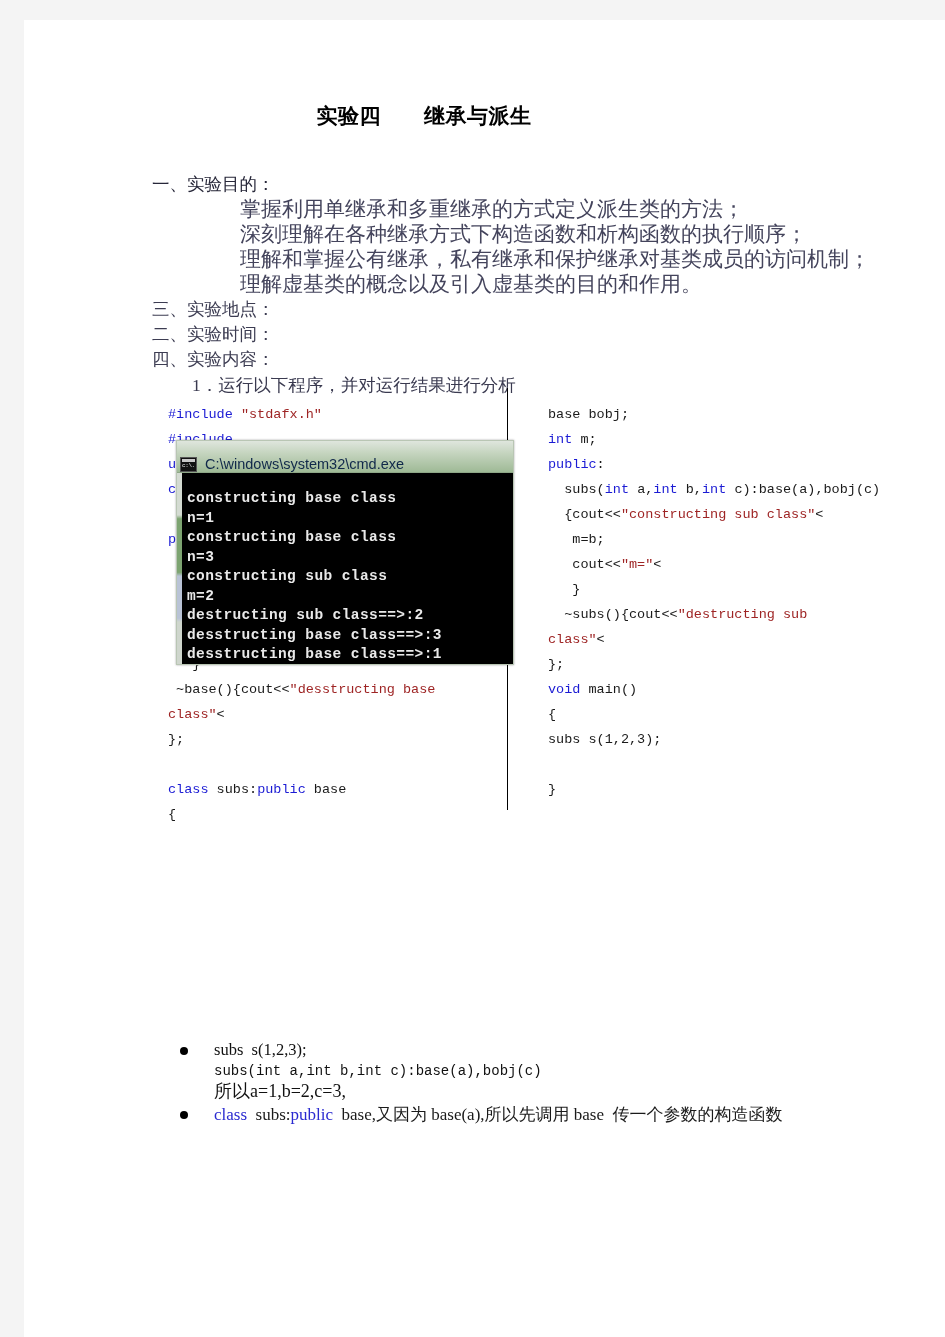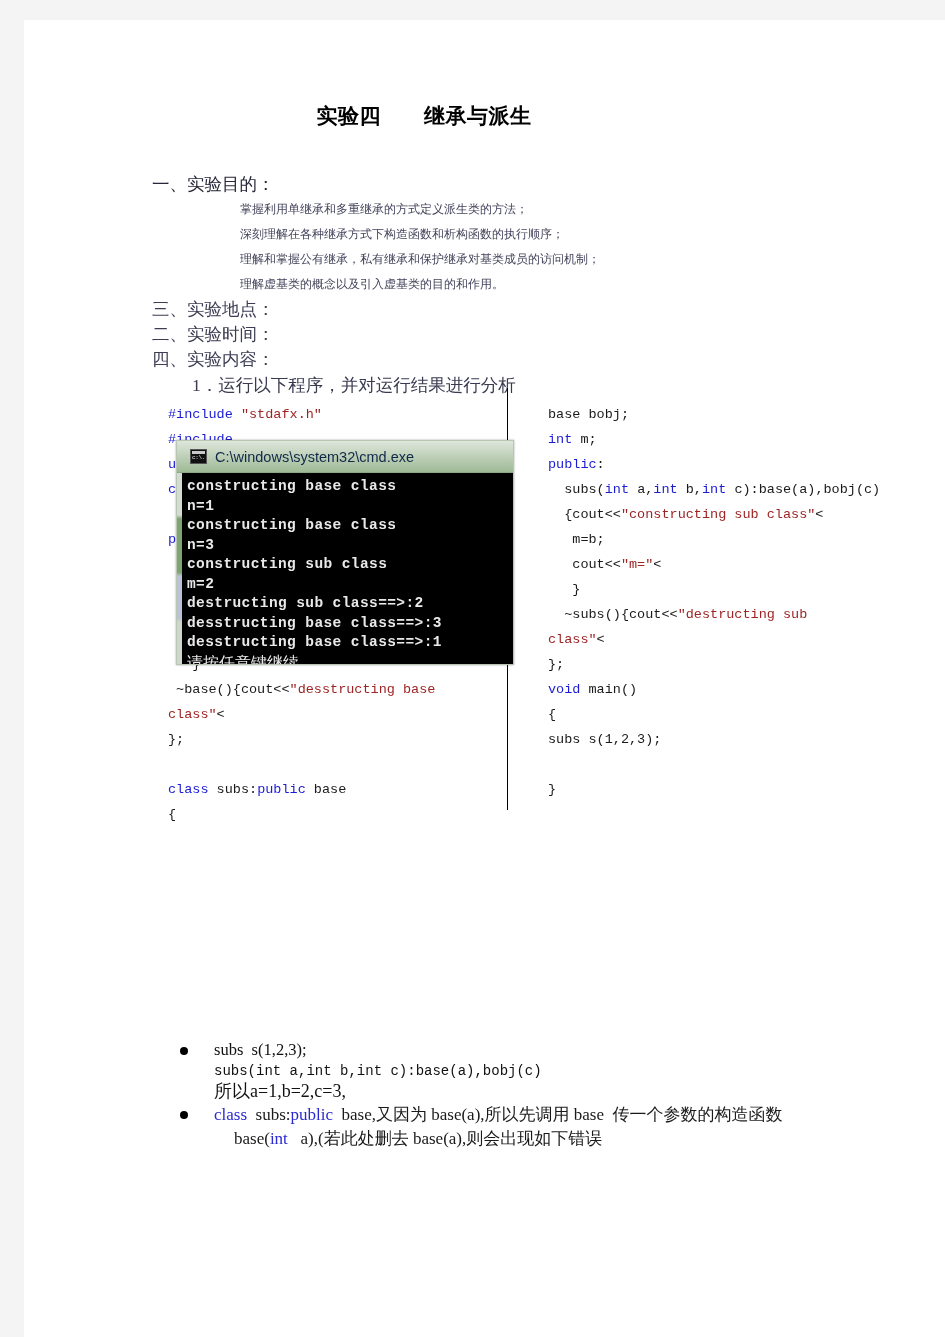--- a/index.html
+++ b/index.html
@@ -51,21 +51,21 @@
     width: 720px;
   }
   .sec-line {
     font-size: 17.5px;
     line-height: 25px;
     color: #3c3c52;
     white-space: pre;
   }
   .sec-line.dark { color: #272739; margin-top: 14px; }
   .sub-line {
-    font-size: 12px;
+    font-size: 21px;
     line-height: 25px;
     color: #44445c;
     margin-left: 88px;
     white-space: pre;
   }
   .item-line {
     font-size: 17.5px;
     line-height: 27px;
     color: #3a3a50;
     margin-left: 40px;
@@ -112,22 +112,22 @@
     height: 225px;
     box-sizing: border-box;
     border: 1px solid #b9c6b4;
     background: #000;
     box-shadow: 0 0 2px rgba(0,0,0,0.35);
   }
   .console-title {
     height: 32px;
     background: linear-gradient(to bottom, #dfe6dd 0%, #c3d3bd 42%, #9fba96 100%);
     display: flex;
-    align-items: center;
-    padding-left: 13px;
+    align-items: flex-end;
+    padding-left: 3px;
     box-sizing: border-box;
     border-bottom: 1px solid #8ea787;
   }
   .cmd-icon {
     width: 17px;
     height: 15px;
     background: #111;
     border: 1px solid #555;
     box-sizing: border-box;
     margin-right: 8px;
@@ -154,21 +154,21 @@
   .console-title-text {
     font-family: "Liberation Sans", "DejaVu Sans", sans-serif;
     font-size: 14.5px;
     color: #10284a;
     white-space: pre;
   }
   .console-body {
     position: relative;
     height: 191px;
     background: #000;
-    padding: 4px 0 0 6px;
+    padding: 16px 0 0 6px;
     box-sizing: border-box;
     overflow: hidden;
   }
   .console-scroll {
     position: absolute;
     left: 0;
     top: 0;
     width: 5px;
     height: 100%;
     background: linear-gradient(to bottom,
@@ -336,18 +336,17 @@
   <div class="bullets">
     <div class="bullet-row">
       <span class="bullet-dot"></span>
       <div class="b-main">subs  s(1,2,3);</div>
       <div class="b-code">subs(int a,int b,int c):base(a),bobj(c)</div>
       <div class="b-code2">所以a=1,b=2,c=3,</div>
     </div>
     <div class="bullet-row">
       <span class="bullet-dot"></span>
       <div class="b-big" id="note2-line1"><span class="kw2">class</span><span class="pl">  subs:</span><span class="kw2">public</span><span class="pl">  base,又因为 base(a),所以先调用 base  传一个参数的构造函数</span></div>
-      <div class="b-big b-indent" id="note2-line2"><span class="pl">base(</span><span class="kw2">int</span><span class="pl">   a),(若此处删去 base(a),则会出现如下错误</span></div>
     </div>
   </div>
 
  </div>
 </div>
 
 </body></html>

